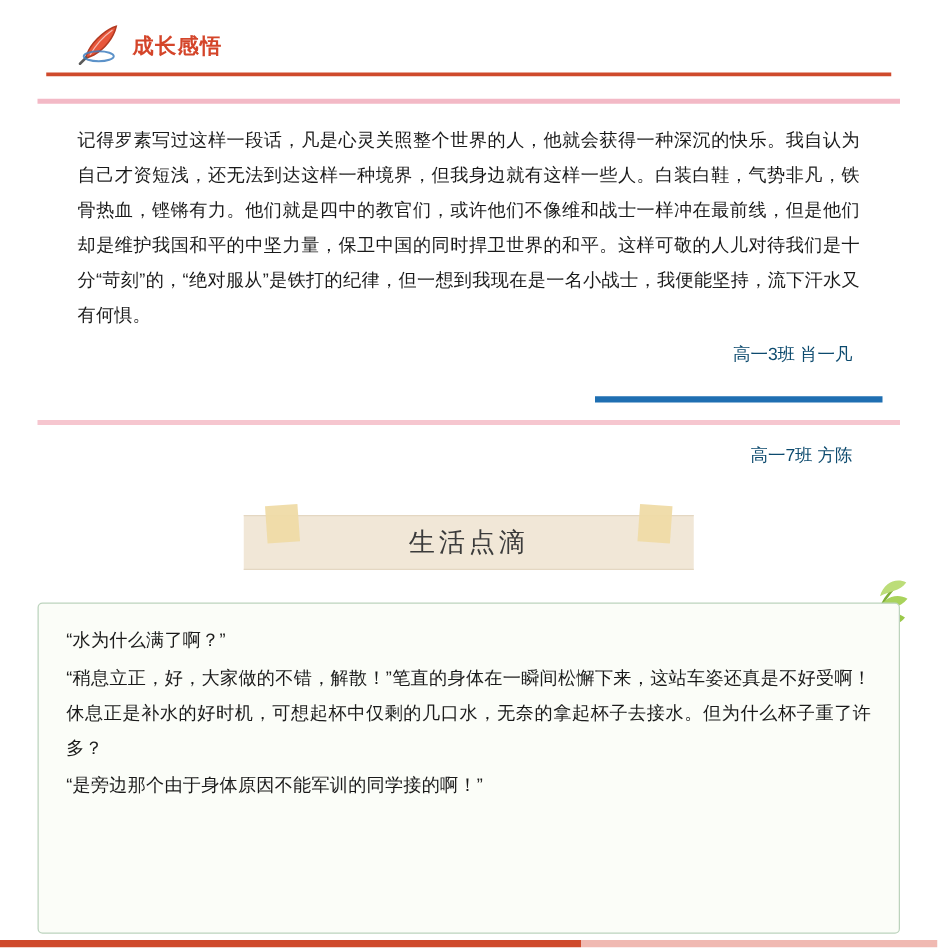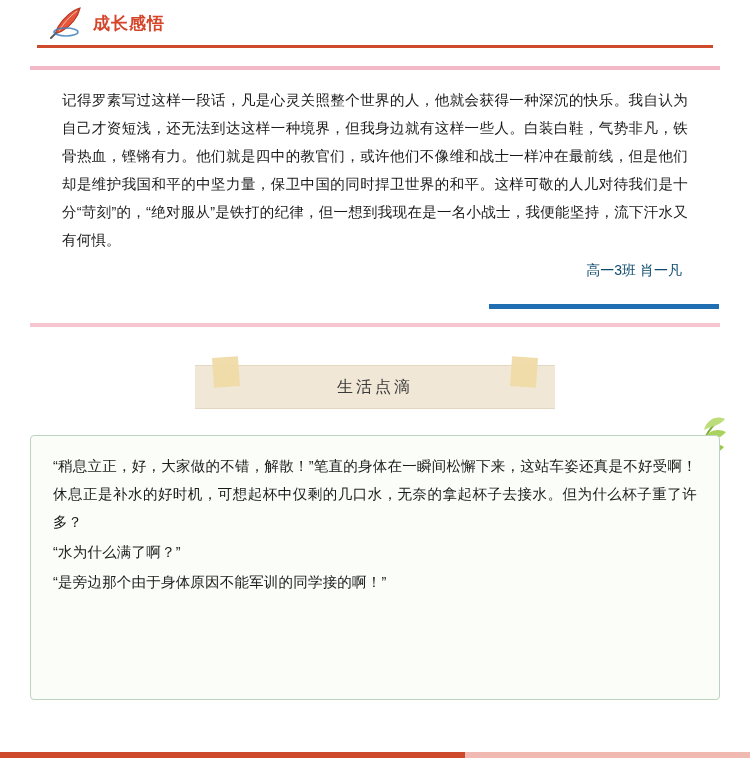--- a/index.html
+++ b/index.html
@@ -14,21 +14,21 @@
     font-family: "Liberation Sans", sans-serif;
     color: #333333;
     overflow: hidden;
     position: relative;
   }
 
   .page {
     width: 750px;
     height: 758px;
     position: relative;
-    padding: 3px;
+    padding: 16px;
   }
 
   
   .sec1-header {
     display: flex;
     align-items: center;
     padding: 6px 0 6px 38px;
     height: 40px;
     position: relative;
   }
@@ -109,21 +109,21 @@
     border-top: 1px solid #e4d7c2;
     border-bottom: 1px solid #e4d7c2;
   }
   .sec2-title {
     position: absolute;
     left: 0; top: 8px;
     width: 360px;
     height: 52px;
     line-height: 44px;
     text-align: center;
-    font-size: 16px;
+    font-size: 21px;
     color: #3b3b3b;
     letter-spacing: 3px;
     font-family: "DejaVu Serif", serif;
   }
   .tape {
     position: absolute;
     top: 0;
     width: 26px;
     height: 30px;
     background: #efdba6;
@@ -188,39 +188,42 @@
   <div class="sec1-underline"></div>
 
   <div class="art-bar-pink"></div>
   <div class="article">
     <div class="body-text">记得罗素写过这样一段话，凡是心灵关照整个世界的人，他就会获得一种深沉的快乐。我自认为自己才资短浅，还无法到达这样一种境界，但我身边就有这样一些人。白装白鞋，气势非凡，铁骨热血，铿锵有力。他们就是四中的教官们，或许他们不像维和战士一样冲在最前线，但是他们却是维护我国和平的中坚力量，保卫中国的同时捍卫世界的和平。这样可敬的人儿对待我们是十分“苛刻”的，“绝对服从”是铁打的纪律，但一想到我现在是一名小战士，我便能坚持，流下汗水又有何惧。</div>
     <div class="byline">高一3班 肖一凡</div>
   </div>
 
   <div class="art-bar-blue"></div>
   <div class="art-bar-pink2"></div>
+  <div class="article">
+    <div class="byline">高一7班 方陈</div>
+  </div>
 
   <div class="sec2-wrap">
     <div class="sec2-banner"></div>
     <div class="tape left"></div>
     <div class="tape right"></div>
     <div class="sec2-title">生活点滴</div>
   </div>
 
   <div class="callout-wrap">
     <span class="leaf">
       <svg width="56" height="66" viewBox="0 0 56 66">
         <path d="M20 62 C20 40 24 22 40 8" stroke="#7fae3a" stroke-width="2" fill="none"></path>
         <path d="M22 44 C30 40 40 42 46 34 C38 28 26 32 22 44 Z" fill="#9bc94a"></path>
         <path d="M24 30 C32 26 42 27 48 19 C39 14 28 18 24 30 Z" fill="#a9d35c"></path>
         <path d="M26 17 C33 13 42 13 47 6 C39 2 29 6 26 17 Z" fill="#bcdd79"></path>
       </svg>
     </span>
     <div class="callout">
+      <div class="body-text">“水为什么满了啊？”</div>
       <div class="body-text">“稍息立正，好，大家做的不错，解散！”笔直的身体在一瞬间松懈下来，这站车姿还真是不好受啊！休息正是补水的好时机，可想起杯中仅剩的几口水，无奈的拿起杯子去接水。但为什么杯子重了许多？</div>
-      <div class="body-text">“水为什么满了啊？”</div>
       <div class="body-text">“是旁边那个由于身体原因不能军训的同学接的啊！”</div>
 
     </div>
   </div>
 
   <div class="bottom-stripe"></div>
 </div>
 
 </body></html>

